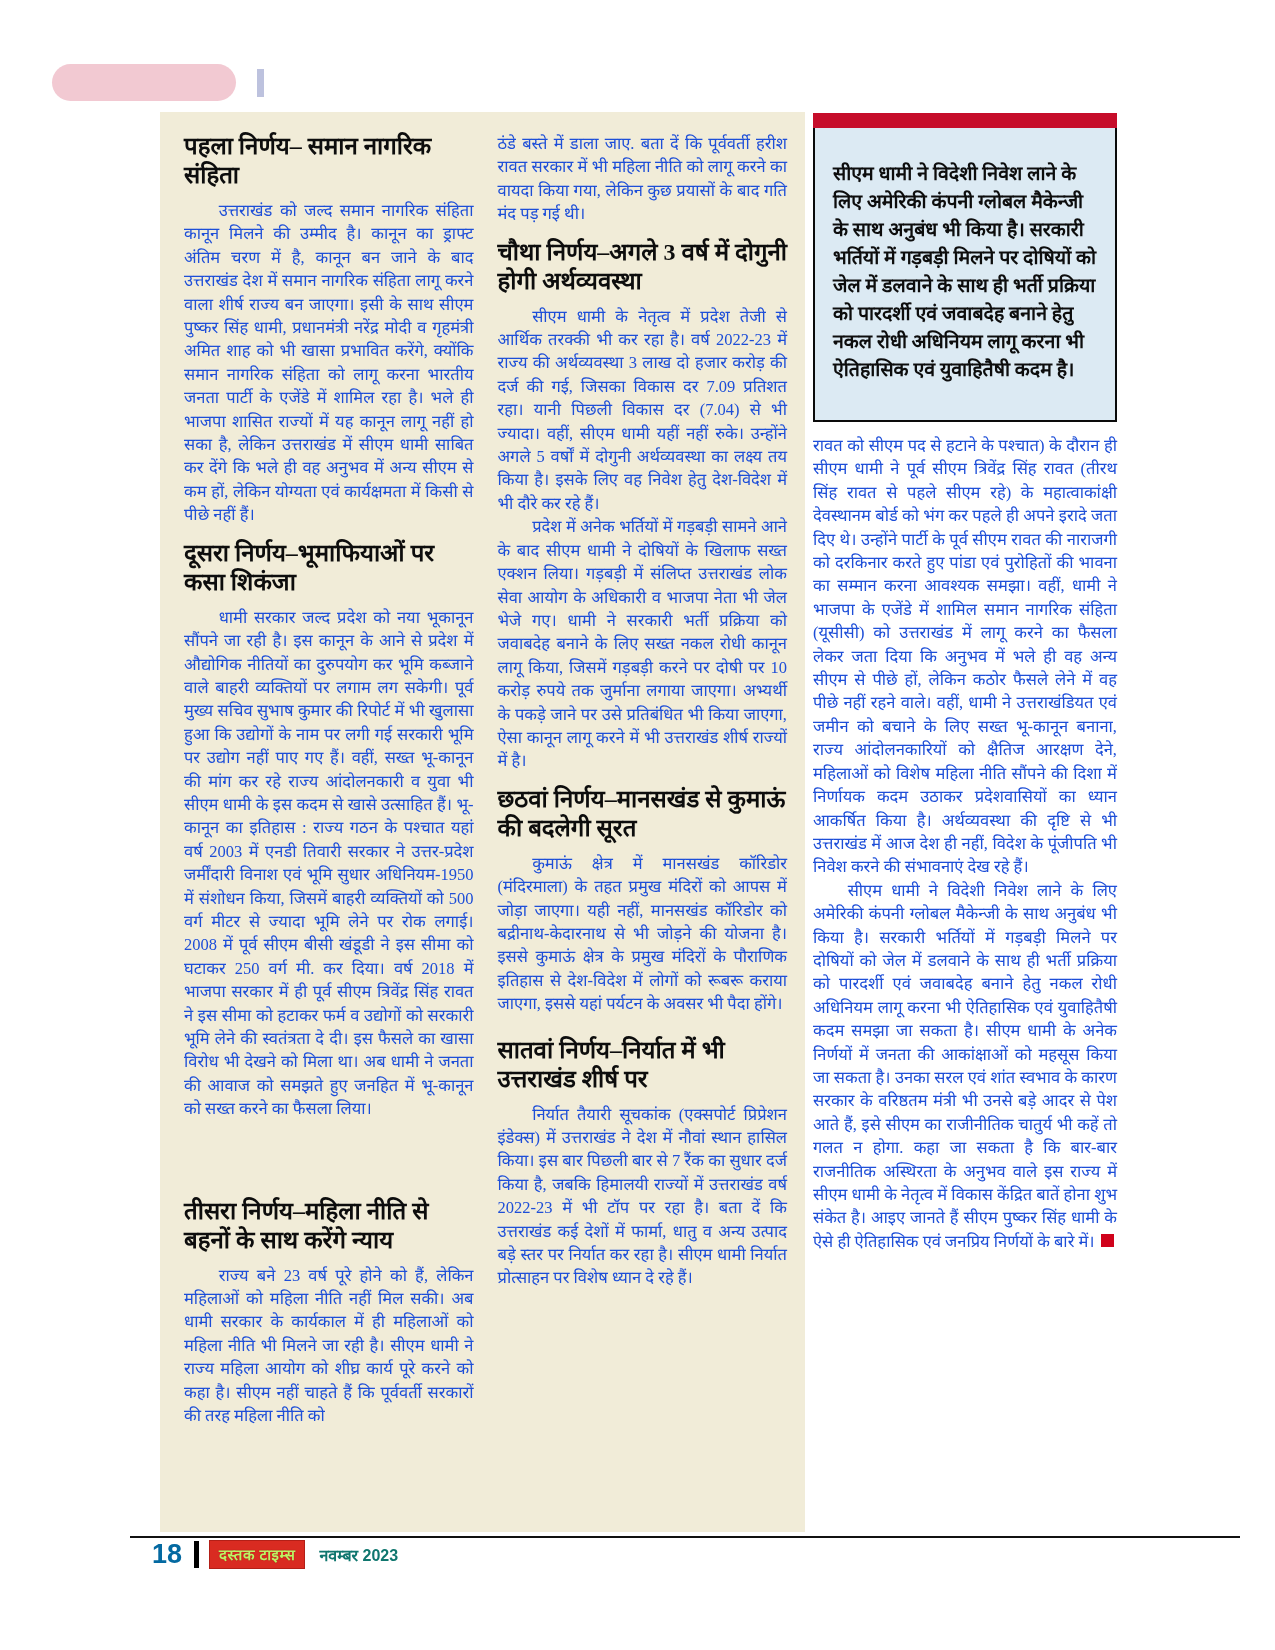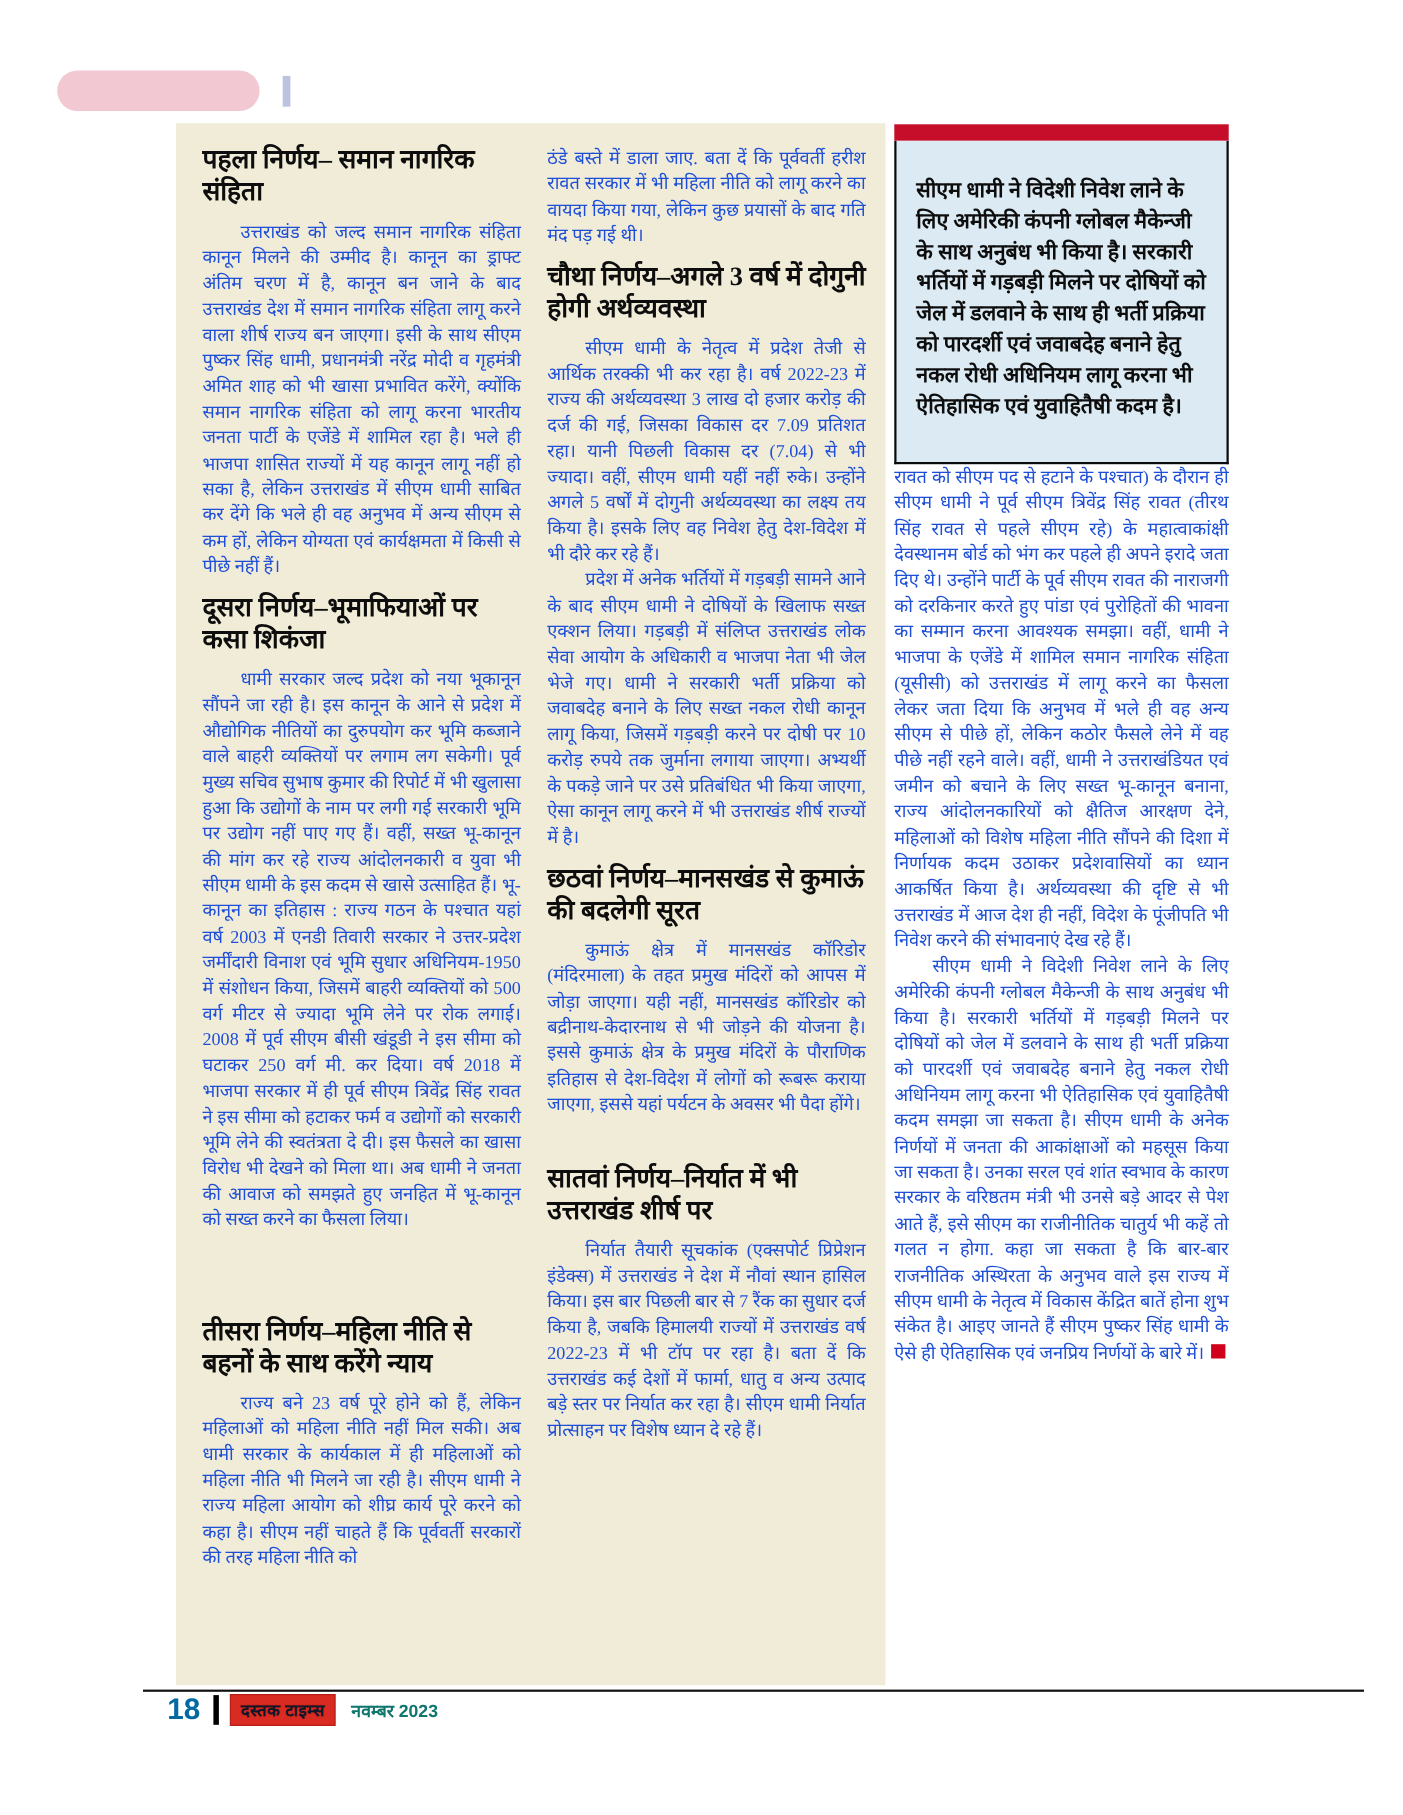--- a/index.html
+++ b/index.html
@@ -39,38 +39,38 @@
     text-align: left; letter-spacing: 0;
   }
   .col .section:first-child .sec-heading { margin-top: 0; }
   .body-para {
     font-size: 16.5px; line-height: 23.4px;
     text-align: justify; text-indent: 2.1em;
     color: #1d4ed8;
   }
   .no-indent { text-indent: 0; }
   .gap-top { margin-top: 76px; }
-  .gap-top-sm { margin-top: 42px; }
+  .gap-top-sm { margin-top: 20px; }
   
   .right-col {
     position: absolute; left: 813px; top: 113px;
     width: 304px;
   }
   .highlight-box { width: 100%; }
   .highlight-redbar { height: 15px; background: #c60d2a; }
   .highlight-body {
     background: #dceaf3;
     border: 2px solid #0a0a0a; border-top: none;
     padding: 32px 16px 36px 18px;
   }
   .highlight-text {
     font-size: 19.5px; line-height: 28px; font-weight: 700;
     color: #0d0d0d; text-align: left;
   }
-  .right-text { }
+  .right-text { margin-top: 12px; }
   .right-text .body-para { margin-bottom: 0; }
   .end-mark {
     display: inline-block; width: 13px; height: 13px;
     background: #d0021b; margin-left: 6px; vertical-align: baseline;
   }
   
   .footer-rule {
     position: absolute; left: 130px; top: 1536px;
     width: 1110px; height: 2px; background: #111;
   }
@@ -81,21 +81,21 @@
   }
   .footer-pagenum {
     font-size: 27px; font-weight: 700; color: #0369a1; line-height: 1;
   }
   .footer-divider {
     width: 5px; height: 27px; background: #000;
     margin: 0 10px 0 12px;
   }
   .footer-logo {
     background: #d92b21;
-    color: #0f172a;
+    color: #bef264;
     font-size: 15px; font-weight: 700;
     padding: 3px 9px 4px;
     letter-spacing: 0.5px;
     border: 1px solid #b31f17;
     text-shadow: 0 0 1px #8a1510;
     white-space: nowrap;
   }
   .footer-issue {
     font-size: 16px; font-weight: 700; color: #0f766e;
     margin-left: 14px; white-space: nowrap;

